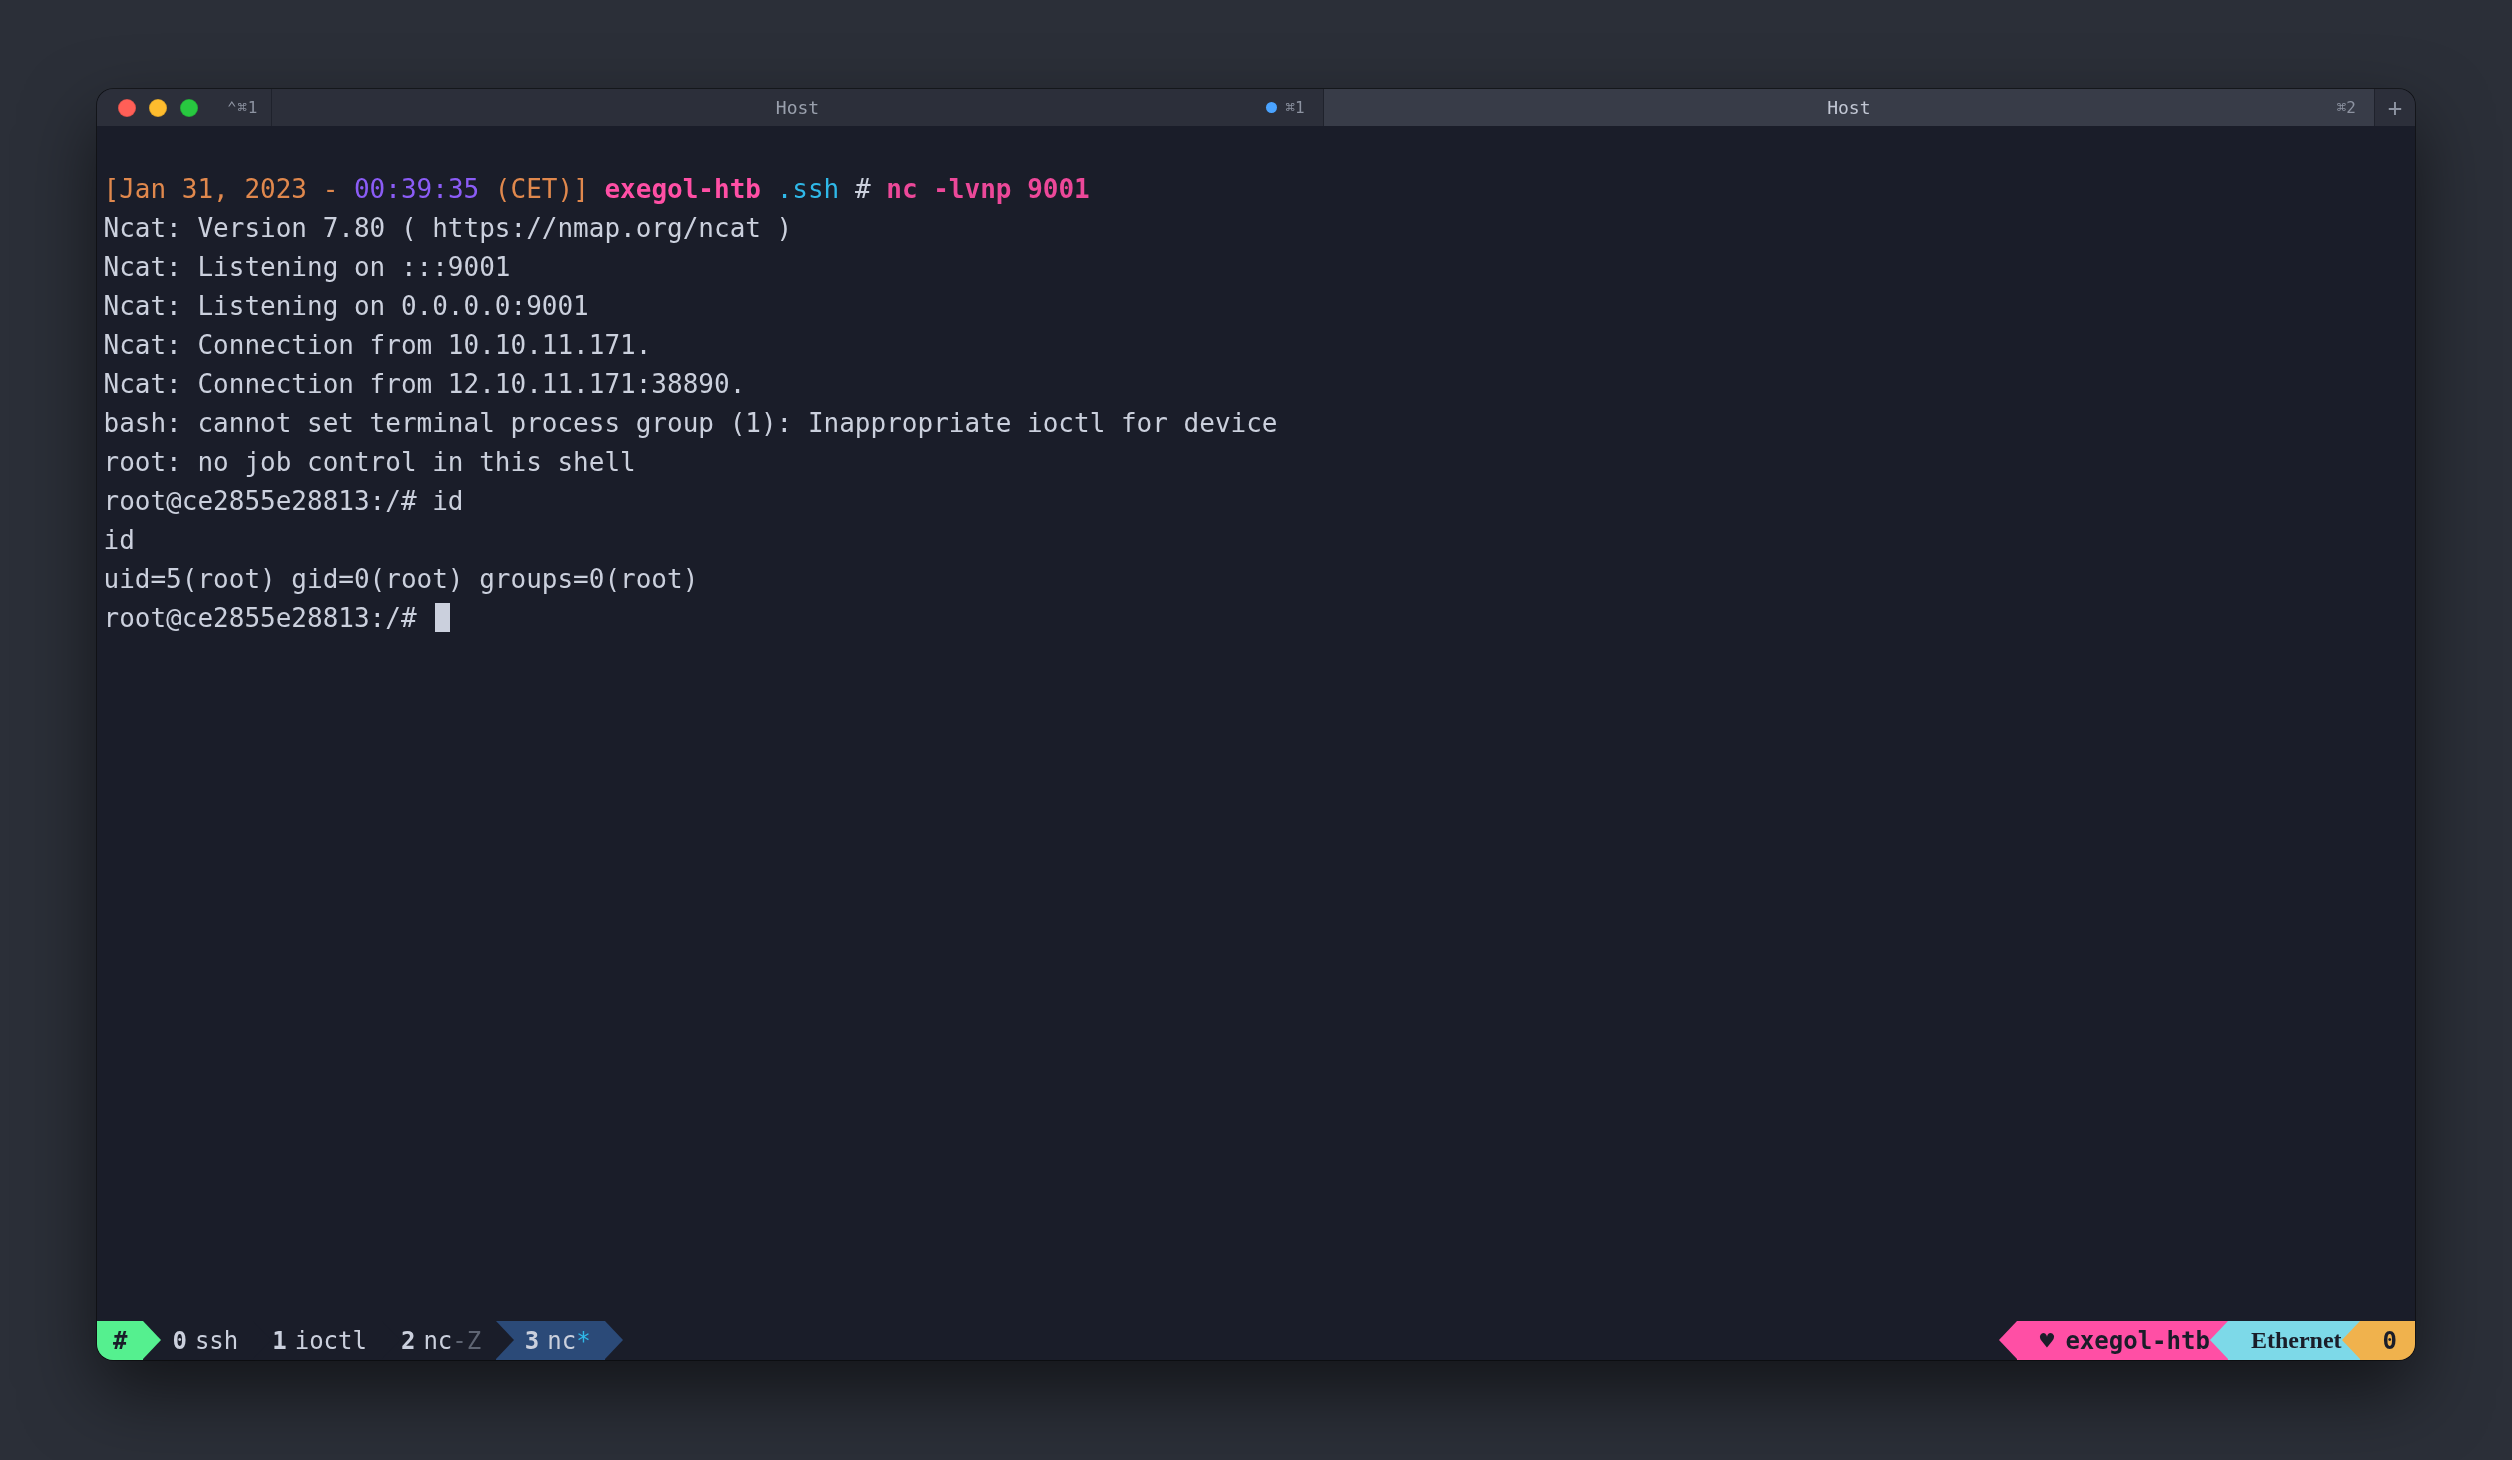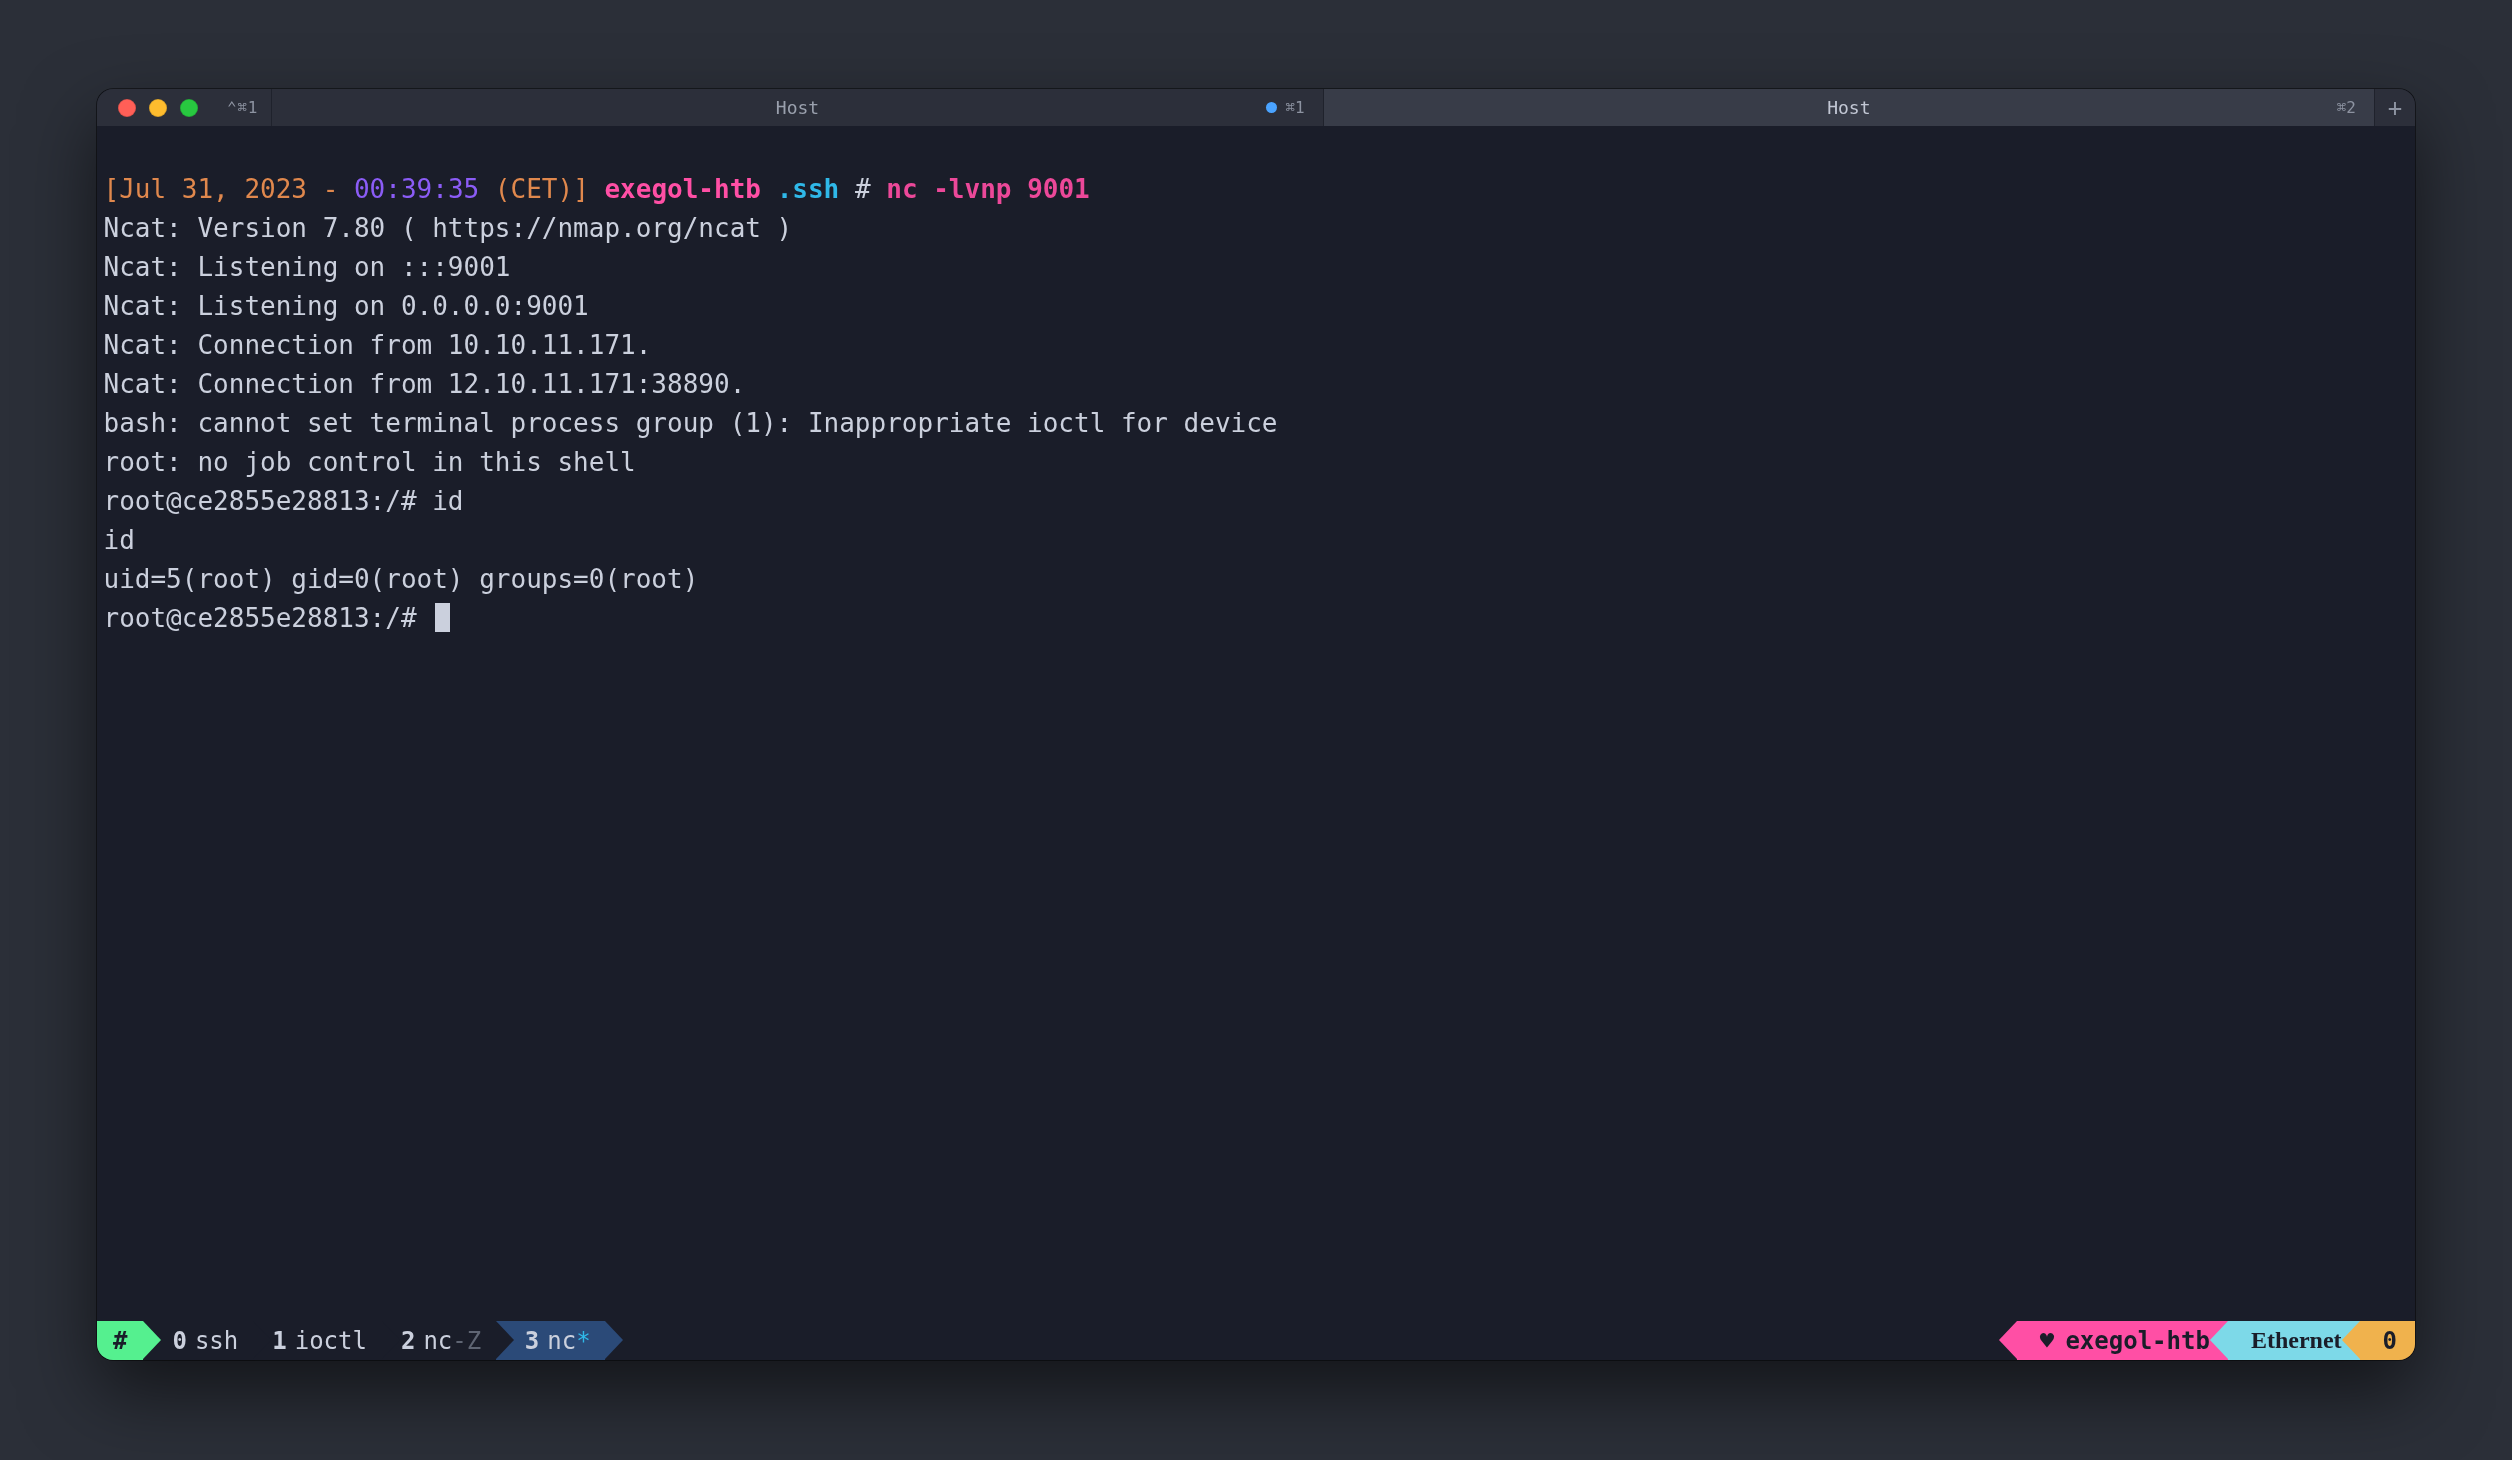--- a/index.html
+++ b/index.html
@@ -83,21 +83,21 @@
     font-size: 26px;
     line-height: 1.5;
     color:#cbd0dd;
     white-space: pre;
     overflow:hidden;
   }
   .line { white-space: pre; }
   .ts-br   { color:#e0884d; }   
   .ts-time { color:#8b5cf6; }
   .prompt-host { color:#ff4fa5; font-weight:600;}
-  .prompt-dir  { color:#2fb8e8; font-weight:700;text-align:right;}
+  .prompt-dir  { color:#2fb8e8; font-weight:400;text-align:right;}
   .prompt-hash { color:#cbd0dd; }
   .cmd { color:#ec4899;font-weight:bold; }
   .cursor {
     display:inline-block; width:14.6px; height:29px; background:#cbd0dd;
     vertical-align:-4.9px; margin-left:3.2px;
   }
   
   .statusbar {
     height:39px;
     background:#1a1d29;
@@ -171,21 +171,21 @@
         <span class="title">Host</span>
         <span class="shortcut">
           <span>⌘2</span>
         </span>
       </div>
 
       <div class="addtab">+</div>
     </div>
 
     <div class="termbody">
-<span class="line"><span class="ts-br">[</span><span class="ts-br">Jul 31, 2023</span><span class="ts-br"> - </span><span class="ts-time">00:39:35</span> <span class="ts-br">(CET)</span><span class="ts-br">]</span> <span class="prompt-host">exegol-htb</span> <span class="prompt-dir">.ssh</span> <span class="prompt-hash">#</span> <span class="cmd">nc -lvnp 9001</span></span>
+<span class="line"><span class="ts-br">[</span><span class="ts-br">Jan 31, 2023</span><span class="ts-br"> - </span><span class="ts-time">00:39:35</span> <span class="ts-br">(CET)</span><span class="ts-br">]</span> <span class="prompt-host">exegol-htb</span> <span class="prompt-dir">.ssh</span> <span class="prompt-hash">#</span> <span class="cmd">nc -lvnp 9001</span></span>
 <span class="line">Ncat: Version 7.80 ( https://nmap.org/ncat )</span>
 <span class="line">Ncat: Listening on :::9001</span>
 <span class="line">Ncat: Listening on 0.0.0.0:9001</span>
 <span class="line">Ncat: Connection from 10.10.11.171.</span>
 <span class="line">Ncat: Connection from 12.10.11.171:38890.</span>
 <span class="line">bash: cannot set terminal process group (1): Inappropriate ioctl for device</span>
 <span class="line">root: no job control in this shell</span>
 <span class="line">root@ce2855e28813:/# id</span>
 <span class="line">id</span>
 <span class="line">uid=5(root) gid=0(root) groups=0(root)</span>

